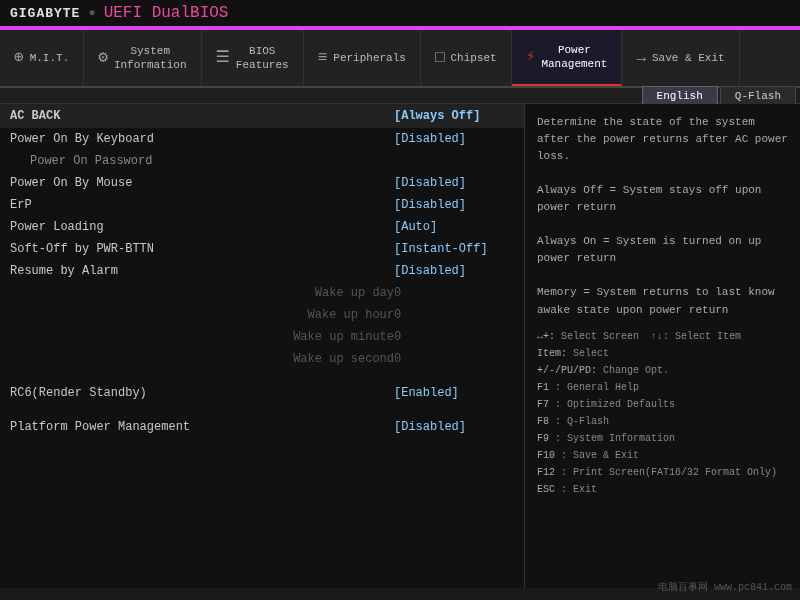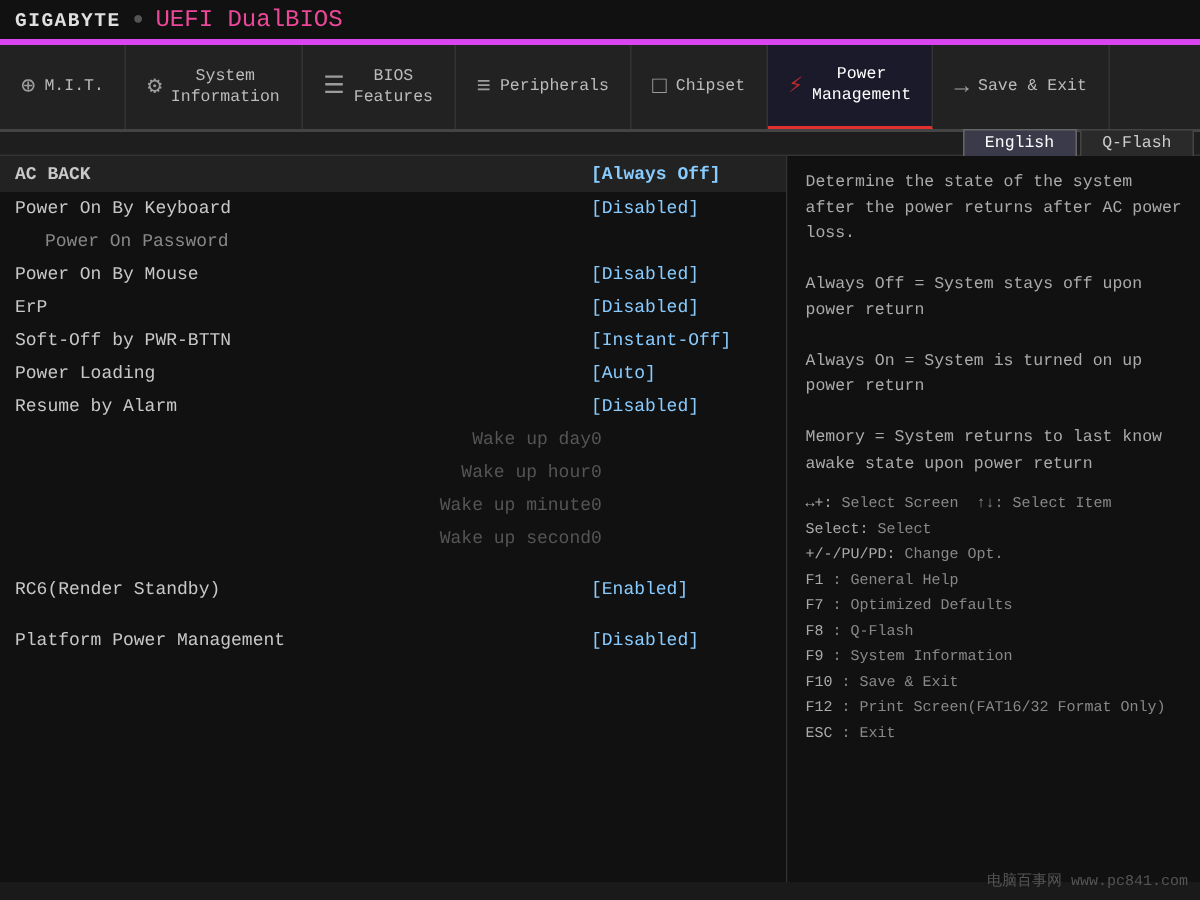--- a/index.html
+++ b/index.html
@@ -255,27 +255,27 @@
       <span class="setting-label">Power On By Mouse</span>
       <span class="setting-value">[Disabled]</span>
     </div>
 
     <div class="setting-row">
       <span class="setting-label">ErP</span>
       <span class="setting-value">[Disabled]</span>
     </div>
 
     <div class="setting-row">
+      <span class="setting-label">Power Loading</span>
+      <span class="setting-value">[Auto]</span>
+    </div>
+
+    <div class="setting-row">
       <span class="setting-label">Soft-Off by PWR-BTTN</span>
       <span class="setting-value">[Instant-Off]</span>
-    </div>
-
-    <div class="setting-row">
-      <span class="setting-label">Power Loading</span>
-      <span class="setting-value">[Auto]</span>
     </div>
 
     <div class="setting-row">
       <span class="setting-label">Resume by Alarm</span>
       <span class="setting-value">[Disabled]</span>
     </div>
 
     <div class="setting-row">
       <span class="setting-label sub-item dim">Wake up day</span>
       <span class="setting-number">0</span>
@@ -318,21 +318,21 @@
       Always Off = System stays off upon power return<br><br>
       Always On = System is turned on up power return<br><br>
       Memory = System returns to last know awake state upon power return
     </div>
 
     <div id="help-keys">
       <div class="help-line">
         <span class="help-key">↔+:</span> Select Screen &nbsp;↑↓: Select Item
       </div>
       <div class="help-line">
-        <span class="help-key">Select:</span> Select
+        <span class="help-key">Item:</span> Select
       </div>
       <div class="help-line">
         <span class="help-key">+/-/PU/PD:</span> Change Opt.
       </div>
       <div class="help-line">
         <span class="help-key">F1</span>  :  General Help
       </div>
       <div class="help-line">
         <span class="help-key">F7</span>  :  Optimized Defaults
       </div>

